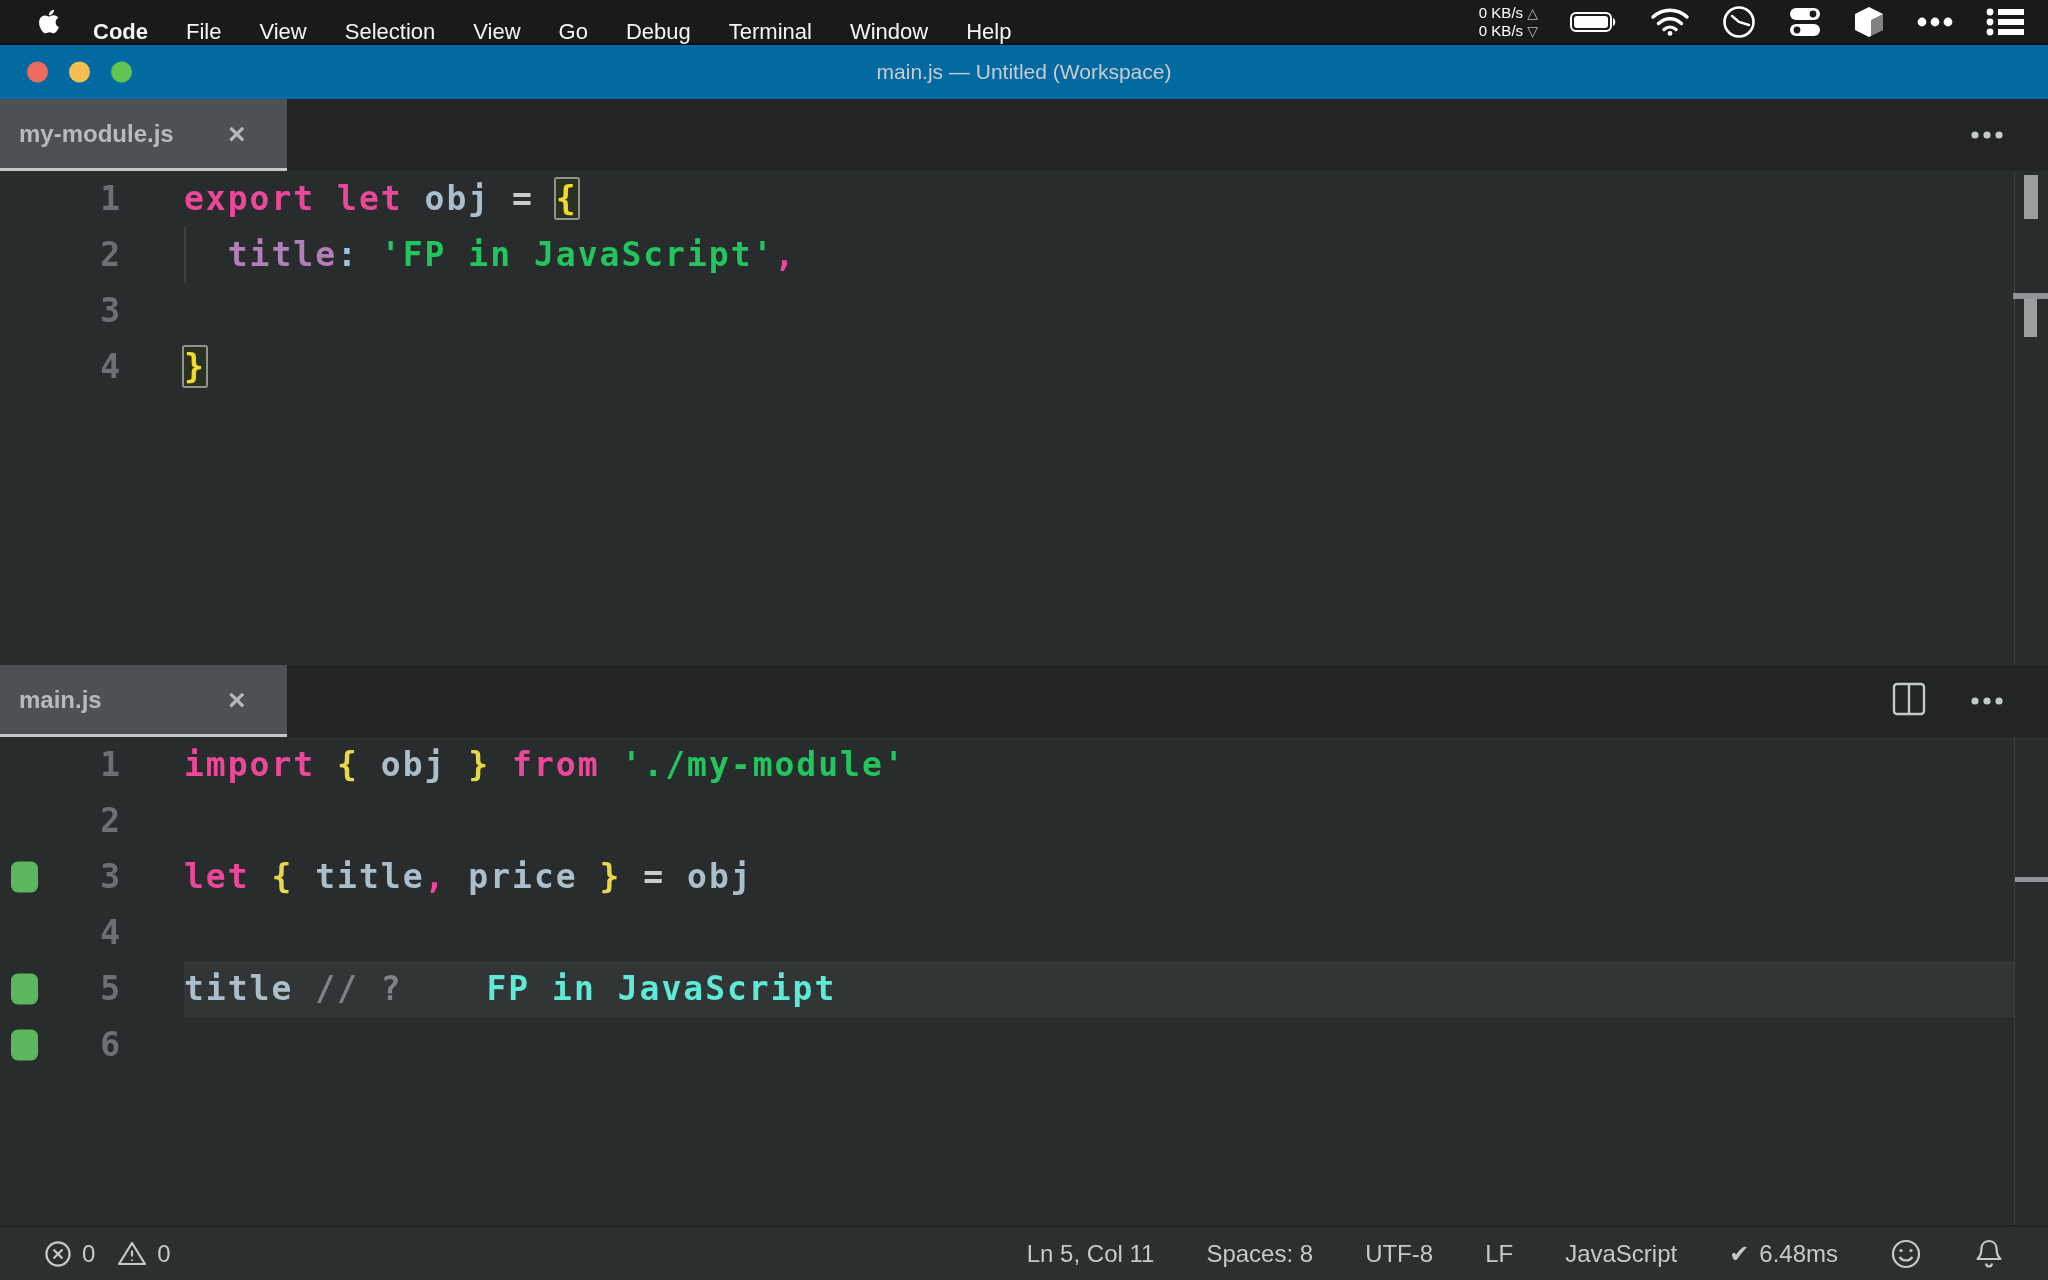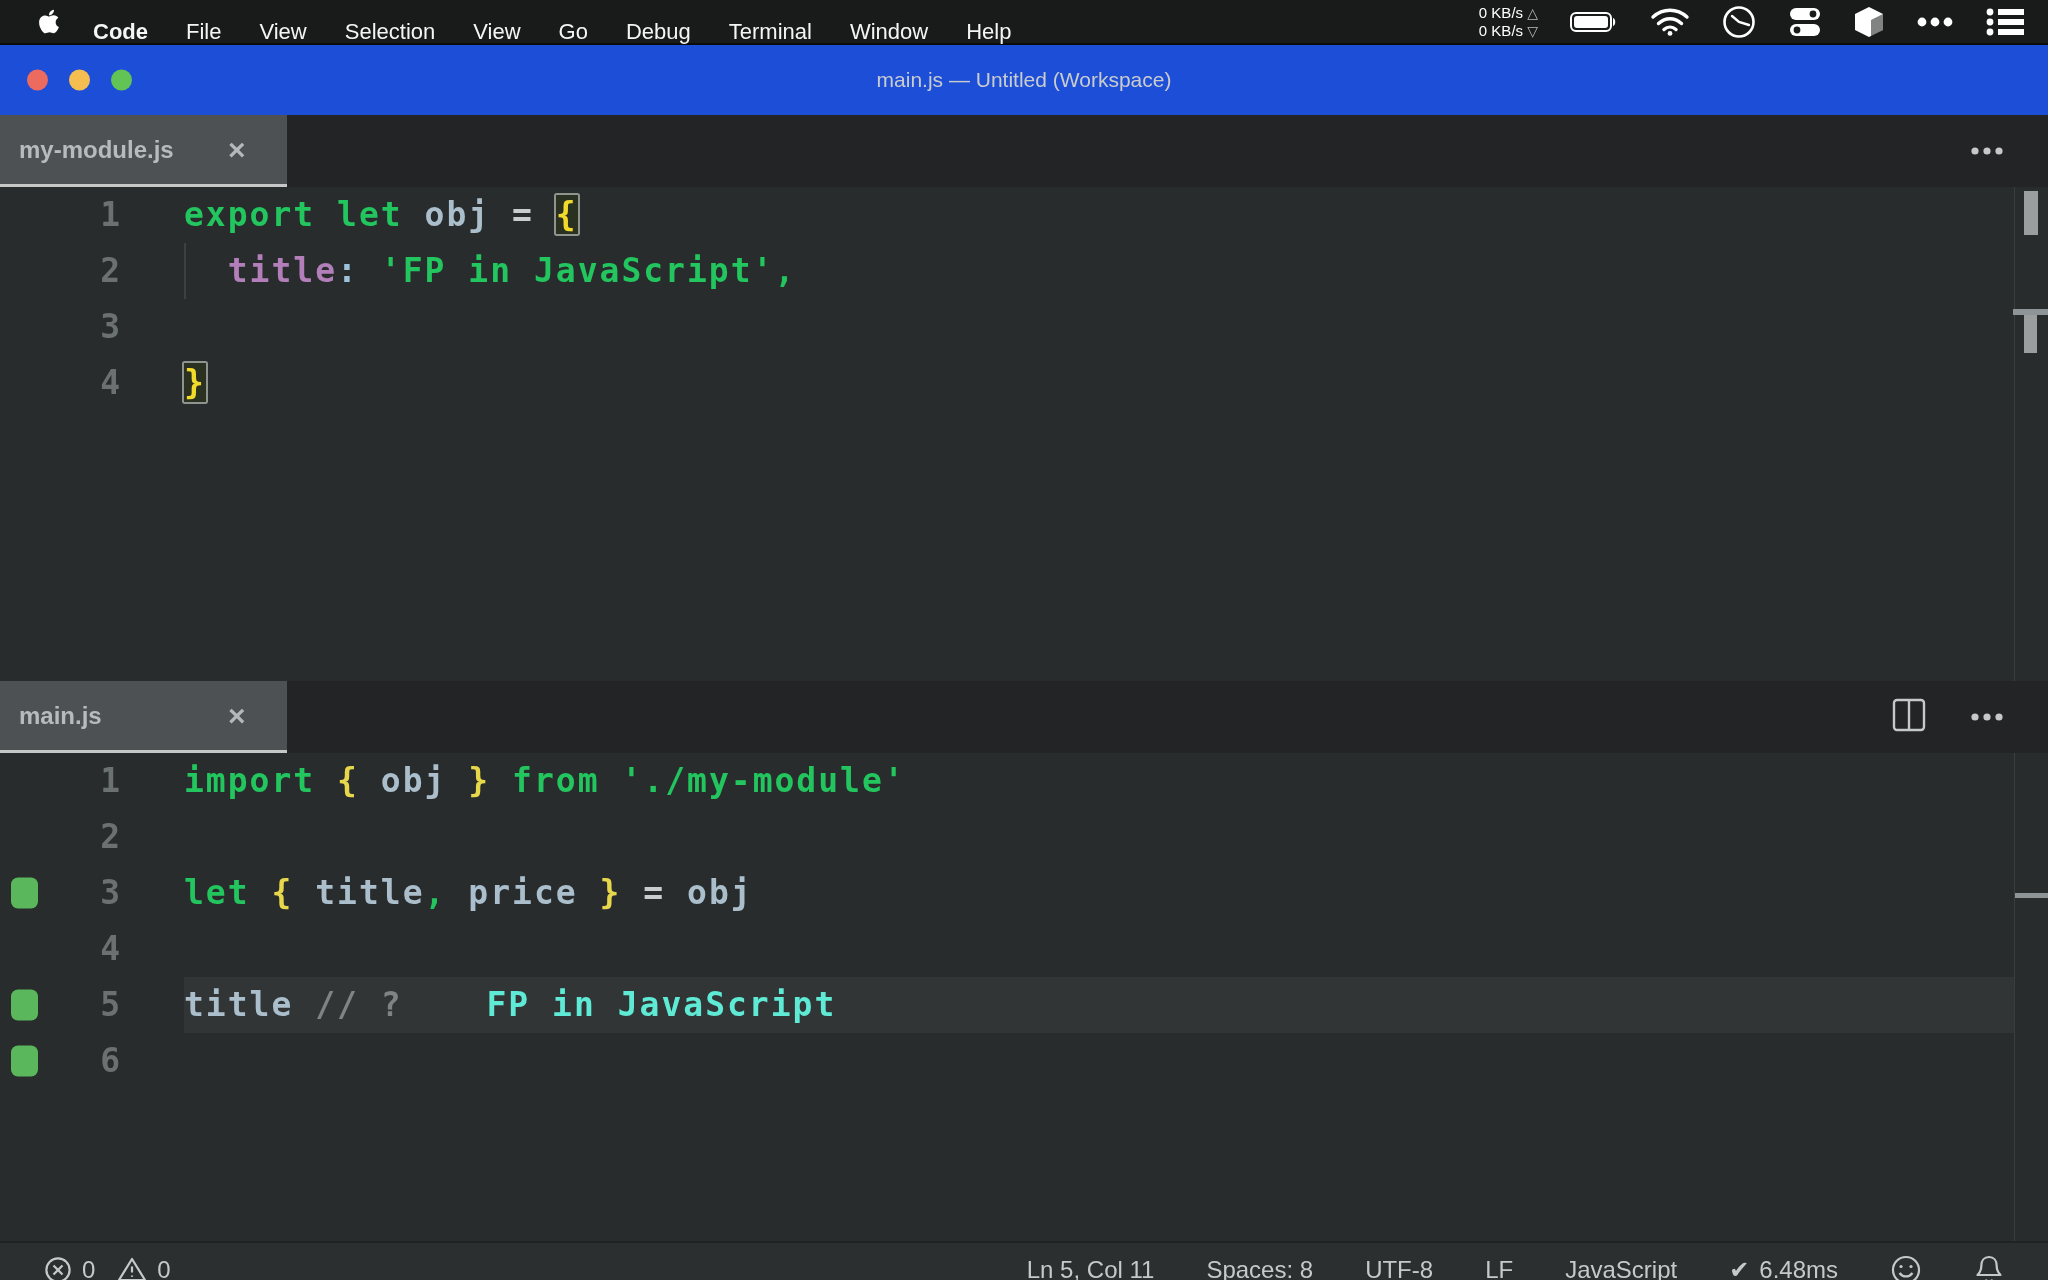--- a/index.html
+++ b/index.html
@@ -11,21 +11,21 @@
              display:flex; align-items:center; color:#f4f5f5; font-size:22px; padding:0 24px; }
   .apple { margin:0 14px 0 14px; display:flex; align-items:center; }
   .menu-item { padding:0 19px; cursor:default;margin-top:20px; }
   .menu-item.app { font-weight:700; }
   .menubar-right { margin-left:auto; display:flex; gap:32px; }
   .net { text-align:right; font-size:15px; line-height:17px; color:#ffffff; }
   .net .tri { color:#b9bcbc; font-size:14px; }
   .mb-icon { display:flex; align-items:center; }
 
   
-  .titlebar { height:70px; background:#1d4ed8; position:relative; display:flex;
+  .titlebar { height:54px; background:#0369a1; position:relative; display:flex;
               align-items:center; justify-content:center; color:#c9cccd; font-size:21px; }
   .traffic { position:absolute; left:27px; top:50%; transform:translateY(-50%); display:flex; gap:21px; }
   .light { width:21px; height:21px; border-radius:50%; }
   .light.close { background:#ec6a5e; }
   .light.min   { background:#f4bf50; }
   .light.zoom  { background:#61c455; }
 
   
   .tabbar { height:72px; background:#222425; display:flex; position:relative; }
   .tab { width:287px; background:#4d5153; color:#b6bbbd; font-size:24px;
@@ -43,21 +43,21 @@
   .editor.top    { height:494px; }
   .editor.bottom { height:488px; }
   .code-line { display:flex; height:56px; line-height:56px; position:relative; z-index:1; }
   .glyph { width:56px; position:relative; flex:none; }
   .quokka-square { position:absolute; left:11px; top:50%; transform:translateY(-50%);
                    width:27px; height:31px; background:#5bb75b; border-radius:7px; }
   .line-num { width:64px; flex:none; text-align:right; color:#6b7173; letter-spacing:0; }
   .code-text { padding-left:64px; white-space:pre; position:relative; color:#abbecb; }
   .code-text.guide::before { content:""; position:absolute; left:64px; top:0; bottom:0;
                              width:2px; background:#3d4142; }
-  .tok-kw      { color:#22c55e; }
+  .tok-kw      { color:#ec4899; }
   .tok-id      { color:#abbecb; }
   .tok-op      { color:#c9cdce; }
   .tok-colon   { color:#9fc2dc; }
   .tok-prop    { color:#b27fba; }
   .tok-str     { color:#22c55e; }
   .tok-num     { color:#6599c8; }
   .tok-ybrace  { color:#e7d74b; }
   .tok-comment { color:#7e8486; }
   .tok-qval    { color:#5eead4;margin-left:40px; }
   .tok-bbox    { color:#f2da2a; background:#2b3120; box-shadow:0 0 0 2px #8f948e; border-radius:1px; }

